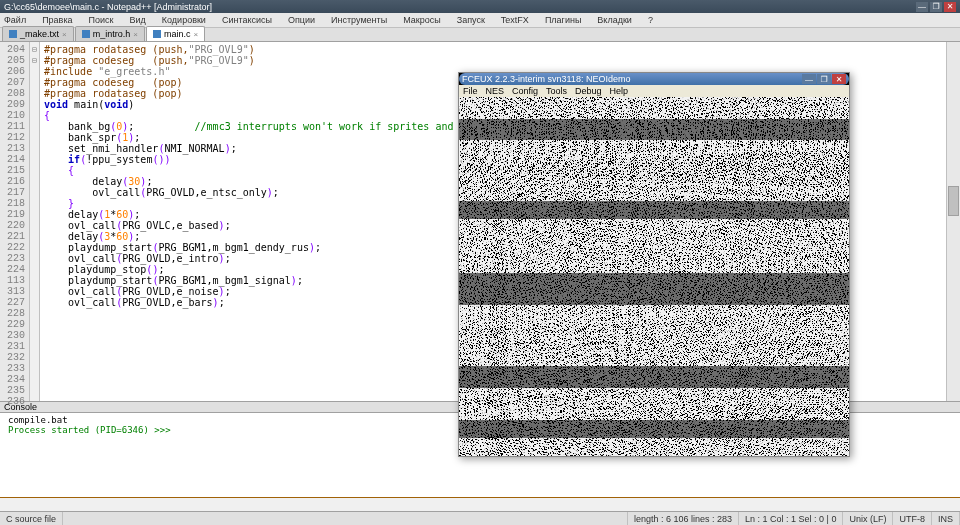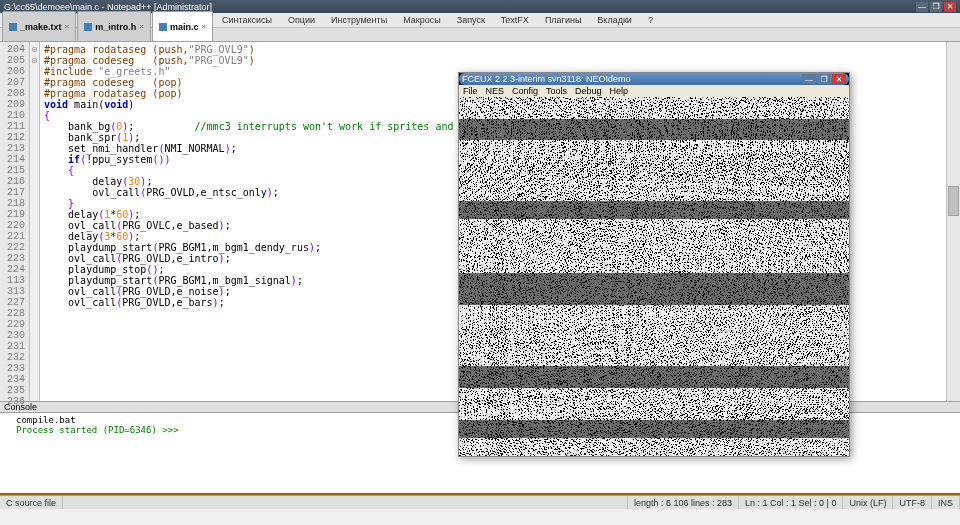--- a/index.html
+++ b/index.html
@@ -5,41 +5,41 @@
 * { margin: 0; padding: 0; box-sizing: border-box; }
 html, body { width: 960px; height: 525px; overflow: hidden; font-family: "Segoe UI", Tahoma, sans-serif; font-size: 11px; background: #f0f0f0; }
 .titlebar { height: 13px; background: linear-gradient(#4a5a6a,#3a4a5a); color: #fff; display: flex; align-items: center; padding: 0 4px; font-size: 9px; }
 .titlebar .spacer { flex: 1; }
 .titlebar .ctrl { width: 12px; height: 10px; margin-left: 2px; display: flex; align-items: center; justify-content: center; font-size: 8px; }
 .titlebar .close { background: #c04040; }
 .titlebar .minmax { background: #5a6a7a; }
 .menubar { height: 15px; background: #e8e8e8; display: flex; align-items: center; padding: 0 4px; font-size: 9px; color: #333; gap: 16px; border-bottom: 1px solid #c0c0c0; }
 .menubar span { cursor: default; }
 .tabbar { height: 14px; background: #e0e0e0; display: flex; align-items: flex-end; padding: 0 2px; border-bottom: 1px solid #a0a0a0; }
-.tab { height: 30px; padding: 6px 6px; font-size: 9px; display: flex; align-items: center; border: 1px solid #a0a0a0; border-bottom: none; margin-right: 1px; background: #d0d0d0; border-radius: 2px 2px 0 0; gap: 3px; font-weight: bold; }
+.tab { height: 15px; padding: 6px 6px; font-size: 9px; display: flex; align-items: center; border: 1px solid #a0a0a0; border-bottom: none; margin-right: 1px; background: #d0d0d0; border-radius: 2px 2px 0 0; gap: 3px; }
 .tab.active { background: #fff; margin-top: 8px; }
 .tab .ticon { width: 8px; height: 8px; background: #4080c0; }
 .tab .tclose { font-size: 8px; color: #888; }
 .editor-area { display: flex; height: 359px; background: #fff; }
 .gutter { width: 30px; background: #e8e8e8; border-right: 1px solid #c0c0c0; font-family: Liberation Mono, monospace; font-size: 10px; color: #808080; text-align: right; padding: 2px 4px 0 0; line-height: 11px; }
 .fold { width: 10px; background: #f0f0f0; border-right: 1px solid #c0c0c0; font-family: monospace; font-size: 8px; color: #808080; text-align: center; line-height: 11px; padding-top: 2px; }
 .code { flex: 1; font-family: Consolas, monospace; font-size: 10px; line-height: 11px; padding: 2px 0 0 4px; white-space: pre; overflow: hidden; position: relative; }
 .kw { color: #0000c0; font-weight: bold; }
 .pre { color: #804000; }
 .str { color: #808080; }
 .num { color: #ff8000; }
 .cmnt { color: #008000; }
 .br { color: #8000ff; }
 .scrollbar-v { width: 14px; background: #e8e8e8; border-left: 1px solid #c0c0c0; position: relative; }
 .thumb-v { position: absolute; left: 1px; right: 1px; top: 40%; height: 30px; background: #c0c0c0; border: 1px solid #a0a0a0; }
 .console-hdr { height: 12px; background: #e0e0e0; border-top: 1px solid #a0a0a0; border-bottom: 1px solid #a0a0a0; font-size: 9px; padding: 0 4px; display: flex; align-items: center; }
-.console-body { height: 85px; background: #fff; font-family: Consolas, monospace; font-size: 9px; padding: 2px 16px; color: #333; border-bottom: 5px solid #a16207; }
+.console-body { height: 85px; background: #fff; font-family: Consolas, monospace; font-size: 9px; padding: 2px 8px; color: #333; border-bottom: 1px solid #a16207; }
 .console-body .ln1 { color: #000; }
 .console-body .ln2 { color: #008000; }
-.statusbar { position: absolute; bottom: 16px; left: 0; right: 0; height: 14px; background: #e0e0e0; border-top: 1px solid #a0a0a0; display: flex; align-items: center; font-size: 9px; color: #333; }
+.statusbar { position: absolute; bottom: 0; left: 0; right: 0; height: 14px; background: #e0e0e0; border-top: 1px solid #a0a0a0; display: flex; align-items: center; font-size: 9px; color: #333; }
 .statusbar .cell { padding: 0 6px; border-right: 1px solid #c0c0c0; height: 100%; display: flex; align-items: center; }
 .statusbar .grow { flex: 1; }
 .emu { position: absolute; left: 458px; top: 72px; width: 392px; height: 385px; background: #000; border: 1px solid #888; box-shadow: 2px 2px 8px rgba(0,0,0,.4); }
 .emu-title { height: 12px; background: linear-gradient(#6890c8,#4070a8); color: #fff; font-size: 9px; display: flex; align-items: center; padding: 0 3px; border-radius: 6px; }
 .emu-title .spacer { flex: 1; }
 .emu-title .ec { width: 14px; height: 10px; margin-left: 1px; display: flex; align-items: center; justify-content: center; font-size: 8px; }
 .emu-title .eclose { background: #c04040; }
 .emu-title .emm { background: #5a7aa0; }
 .emu-menu { height: 12px; background: #ece9d8; font-size: 9px; display: flex; align-items: center; gap: 8px; padding: 0 4px; color: #000; text-align: right; }
 .emu-canvas { width: 100%; height: calc(100% - 24px); background: #000; position: relative; overflow: hidden; }

